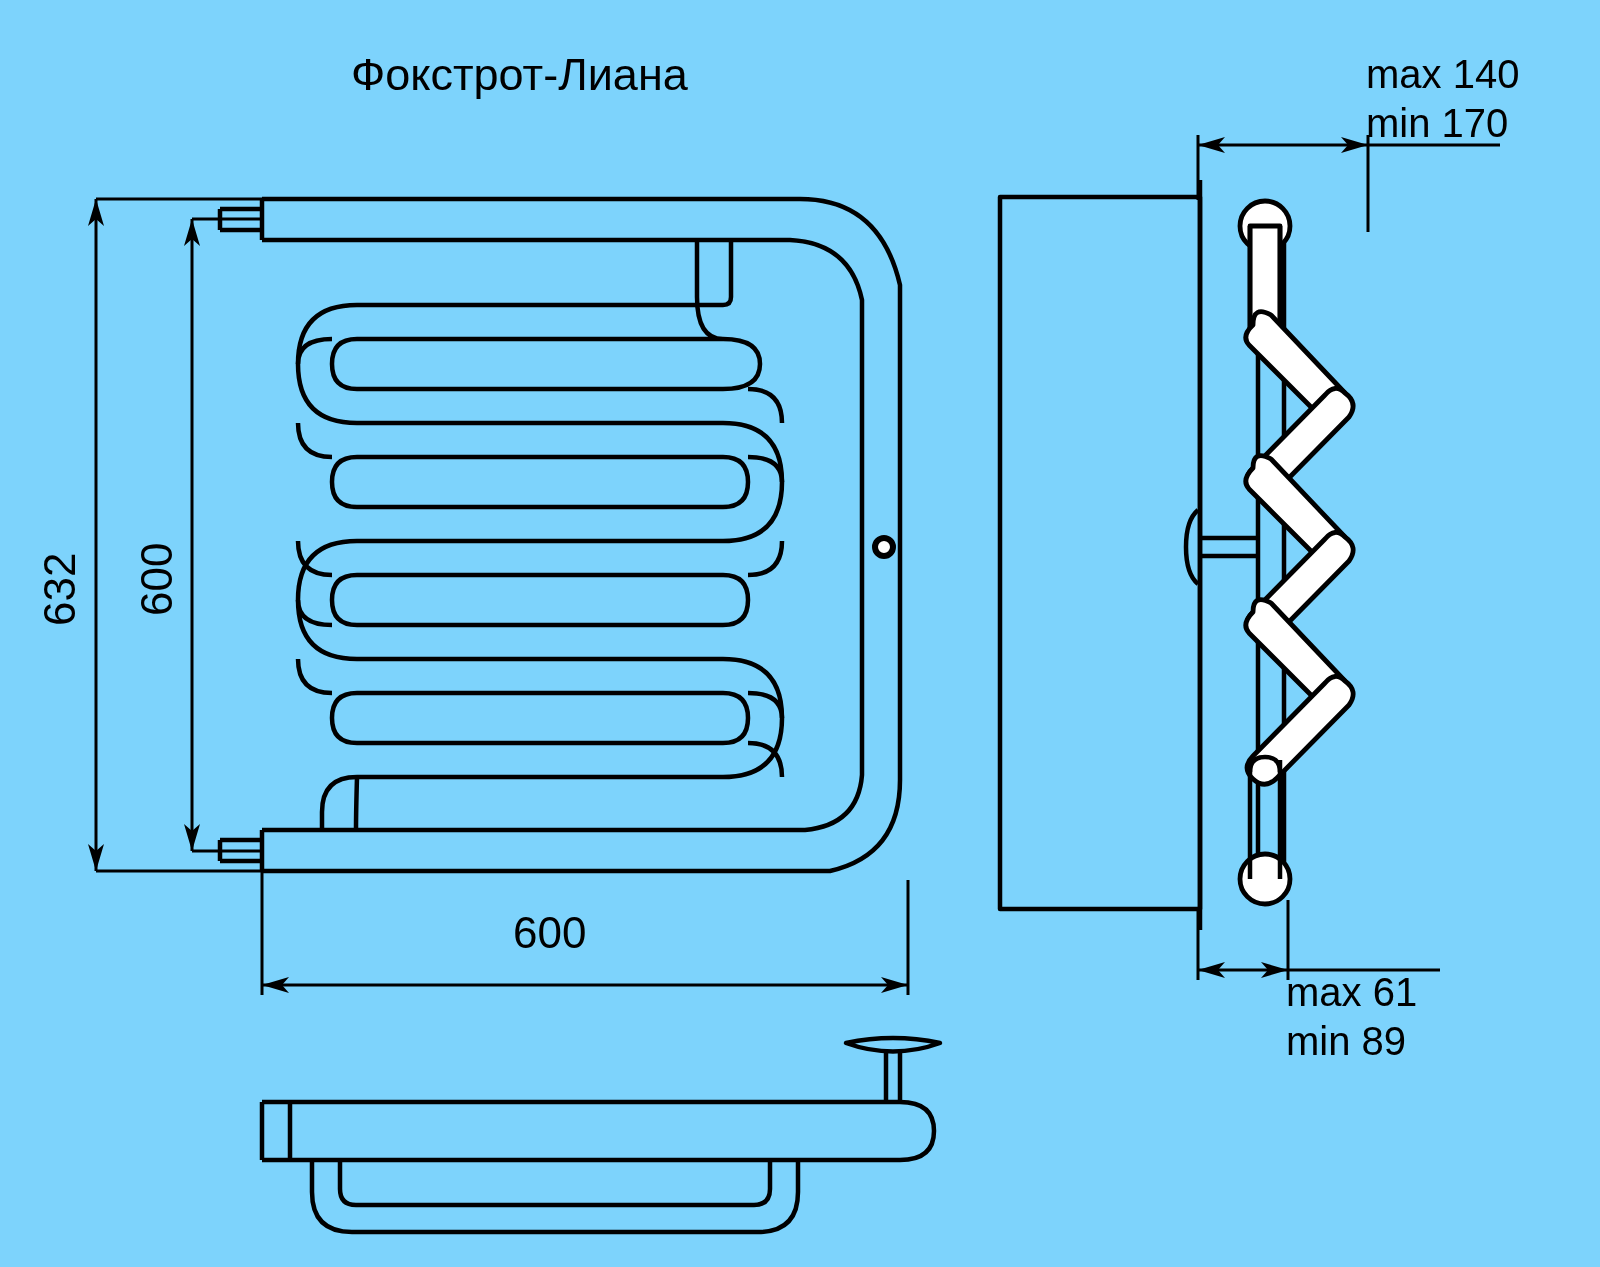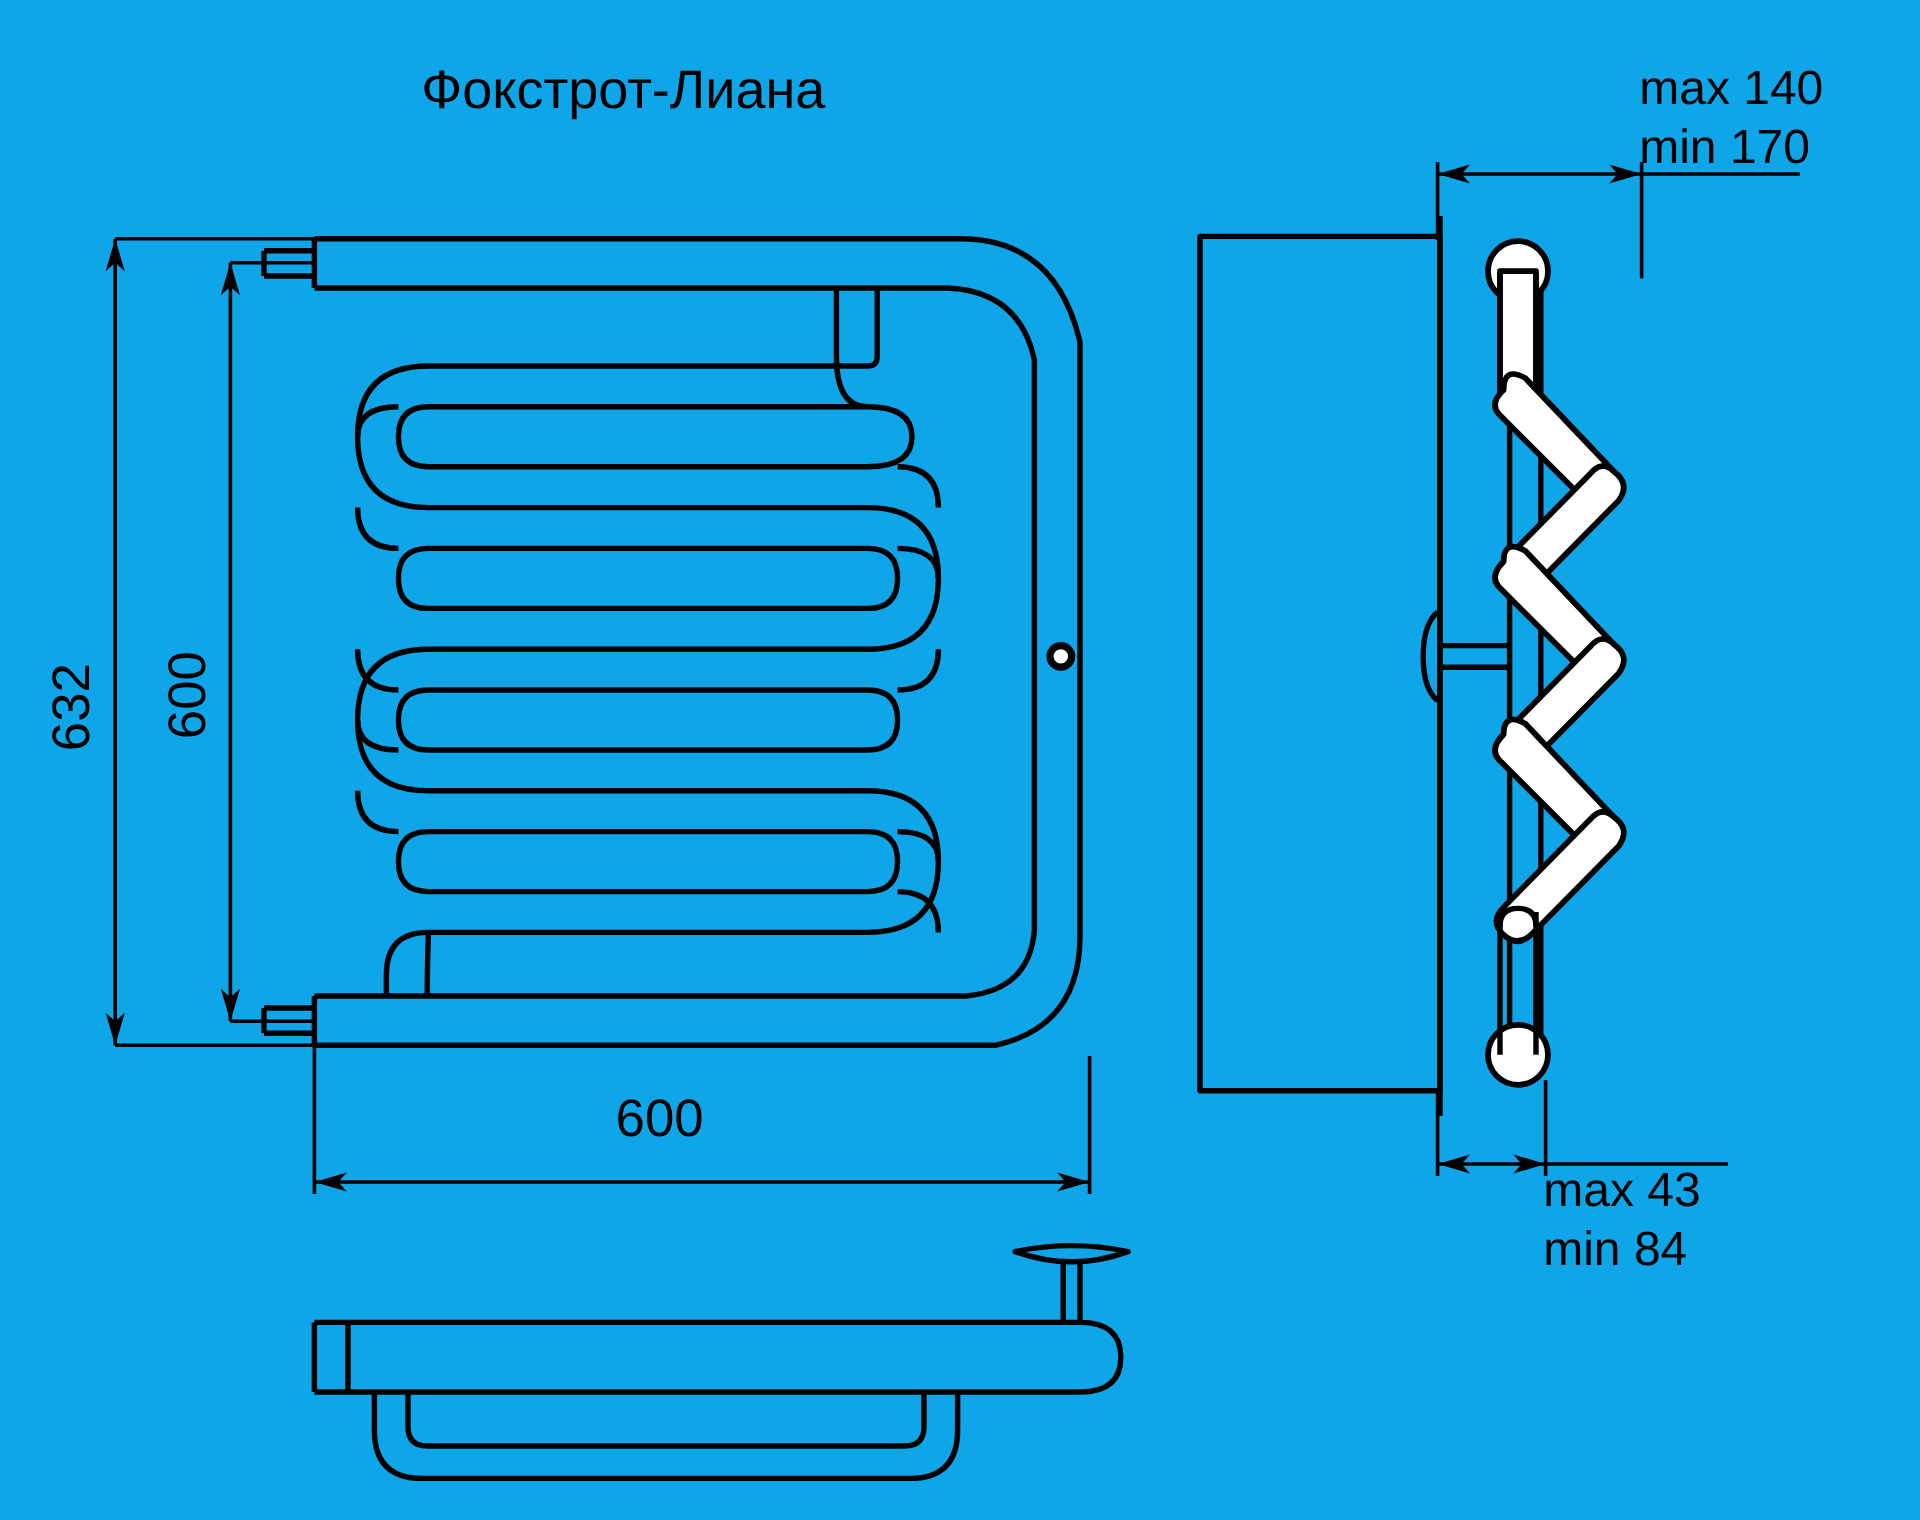--- a/index.html
+++ b/index.html
@@ -8,21 +8,21 @@
     background: #ffffff;
   }
   body {
     font-family: "Liberation Sans", sans-serif;
     color: #000000;
   }
   #sheet {
     position: relative;
     width: 1600px;
     height: 1267px;
-    background: #0ea5e9;
+    background: #7dd3fc;
     overflow: hidden;
   }
   #sheet svg {
     position: absolute;
     left: 0;
     top: 0;
   }
   .ln { fill: none; stroke: #000000; stroke-width: 4.5; stroke-linecap: butt; stroke-linejoin: round; }
   .tube { fill: #ffffff; stroke: #000000; stroke-width: 4.8; stroke-linejoin: round; }
   .dim { fill: none; stroke: #000000; stroke-width: 3.0; }
@@ -243,17 +243,17 @@
   <div class="txt dim-txt-big rot" style="left:36px; top:626px;">632</div>
 
   <div class="txt dim-txt-big rot" style="left:133px; top:616px;">600</div>
 
   <div class="txt dim-txt-big" style="left:513px; top:909px;">600</div>
 
   <div class="txt dim-txt" style="left:1366px; top:52px;">max 140</div>
 
   <div class="txt dim-txt" style="left:1366px; top:101px;">min 170</div>
 
-  <div class="txt dim-txt" style="left:1286px; top:970px;">max 43</div>
-
-  <div class="txt dim-txt" style="left:1286px; top:1019px;">min 84</div>
+  <div class="txt dim-txt" style="left:1286px; top:970px;">max 61</div>
+
+  <div class="txt dim-txt" style="left:1286px; top:1019px;">min 89</div>
 
 </div>
 
 </body></html>

